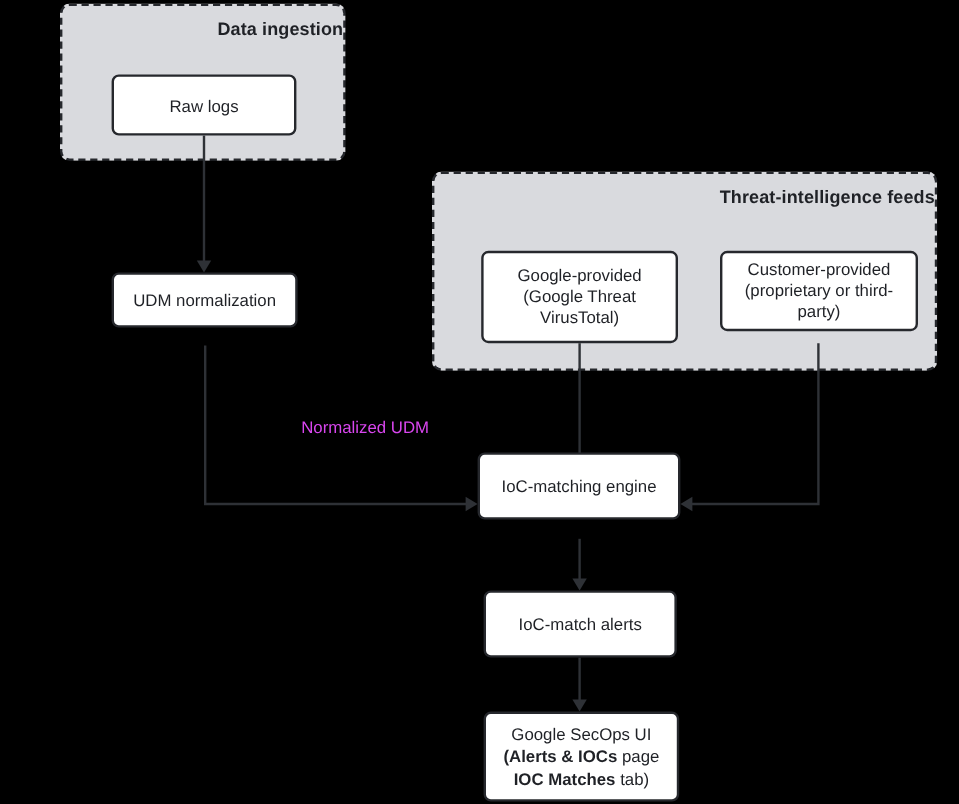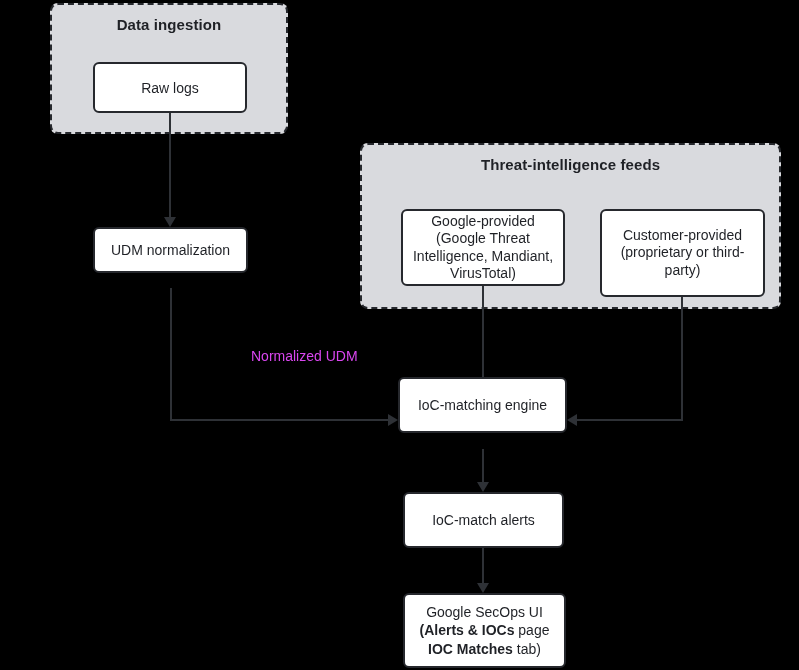--- a/index.html
+++ b/index.html
@@ -18,21 +18,21 @@
   }
   .container-group {
     position: absolute;
     background: #d9dade;
     border: 2px dashed #26282d;
     border-radius: 8px;
     box-sizing: border-box;
   }
   .container-title {
     width: 100%;
-    text-align: center;
+    text-align: right;
     font-weight: 700;
     font-size: 15px;
     letter-spacing: 0.1px;
     padding-top: 11px;
     color: #1f2126;
   }
   .node {
     position: absolute;
     background: #ffffff;
     border: 2px solid #26282d;
@@ -49,21 +49,21 @@
   }
   .node .line { display: block; }
   .b { font-weight: 700; }
 
   #ct-data-ingestion  { left: 50px;  top: 3px;   width: 238px; height: 131px; }
   #ct-threat-feeds    { left: 360px; top: 143px; width: 421px; height: 166px; }
 
   #nd-raw-logs        { left: 93px;  top: 62px;  width: 154px; height: 51px; }
   #nd-udm             { left: 93px;  top: 227px; width: 155px; height: 46px; }
   #nd-google-provided { left: 401px; top: 209px; width: 164px; height: 77px; line-height: 17.5px; text-align: center; }
-  #nd-customer-provided { left: 600px; top: 209px; width: 165px; height: 88px; line-height: 17.5px; }
+  #nd-customer-provided { left: 600px; top: 209px; width: 165px; height: 67px; line-height: 17.5px; }
   #nd-ioc-engine      { left: 398px; top: 377px; width: 169px; height: 56px; }
   #nd-ioc-alerts      { left: 403px; top: 492px; width: 161px; height: 56px; }
   #nd-secops-ui       { left: 403px; top: 593px; width: 163px; height: 75px; line-height: 18.5px; }
 
   .edge-label {
     position: absolute;
     left: 251px;
     top: 348px;
     width: 112px;
     font-size: 14px;
@@ -118,21 +118,20 @@
   </div>
 
   <div class="node" id="nd-udm">
     <span>UDM normalization</span>
   </div>
 
   <div class="node" id="nd-google-provided">
     <span>
       <span class="line">Google-provided</span>
       <span class="line">(Google Threat</span>
-      <span class="line">Intelligence, Mandiant,</span>
       <span class="line">VirusTotal)</span>
     </span>
   </div>
 
   <div class="node" id="nd-customer-provided">
     <span>
       <span class="line">Customer-provided</span>
       <span class="line">(proprietary or third-</span>
       <span class="line">party)</span>
     </span>

